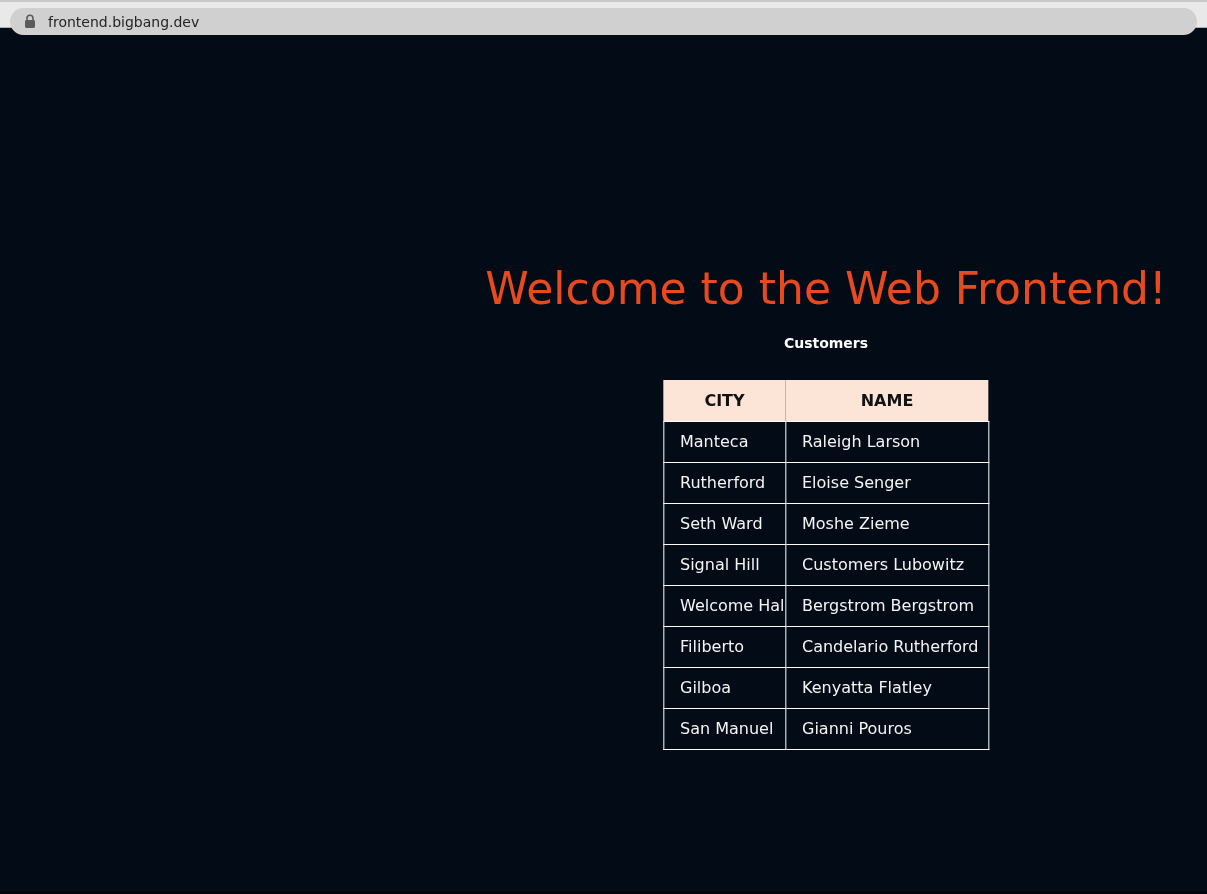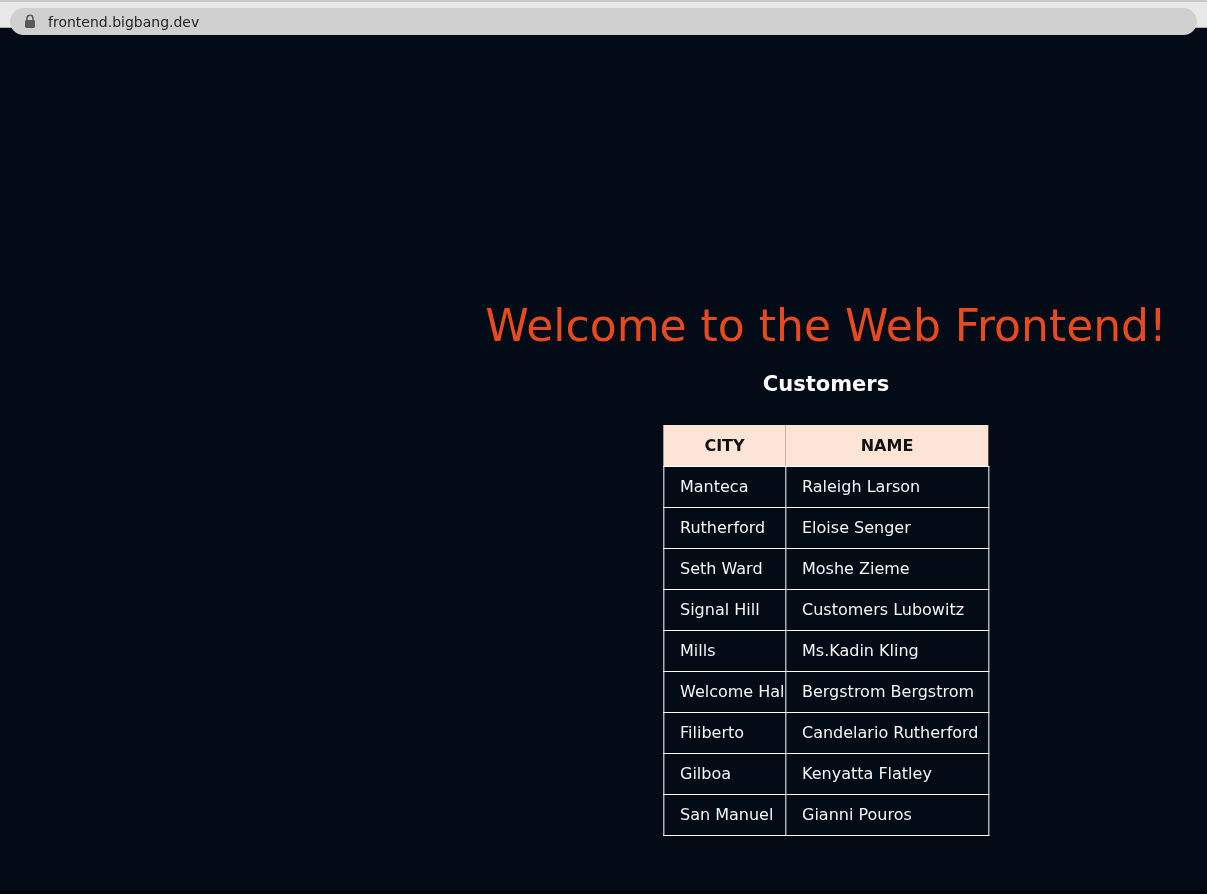--- a/index.html
+++ b/index.html
@@ -47,31 +47,30 @@
     width: 1207px; height: 3px;
     background: #01060d;
   }
   .content {
     position: absolute;
     top: 220px;
     left: 826px;
     transform: translateX(-50%);
     text-align: center;
     white-space: nowrap;
-    margin-top: 37px;
   }
   .page-title {
     font-size: 44px;
     font-weight: 400;
     line-height: 1.16;
     color: #e64a1e;
   }
   .table-heading {
     margin-top: 21px;
-    font-size: 21px;
+    font-size: 14px;
     font-weight: bold;
     color: #ffffff;
   }
   table.customers {
     margin: 29px auto 0;
     border-collapse: collapse;
     table-layout: fixed;
     width: 325px;
   }
   table.customers col.c-city { width: 122px; }
@@ -139,24 +138,20 @@
         </tr>
         <tr>
           <td>Seth Ward</td>
           <td>Moshe Zieme</td>
         </tr>
         <tr>
           <td>Signal Hill</td>
           <td>Customers Lubowitz</td>
         </tr>
         <tr>
-          <td>Mills</td>
-          <td>Ms.Kadin Kling</td>
-        </tr>
-        <tr>
           <td>Welcome Hall</td>
           <td>Bergstrom Bergstrom</td>
         </tr>
         <tr>
           <td>Filiberto</td>
           <td>Candelario Rutherford</td>
         </tr>
         <tr>
           <td>Gilboa</td>
           <td>Kenyatta Flatley</td>

